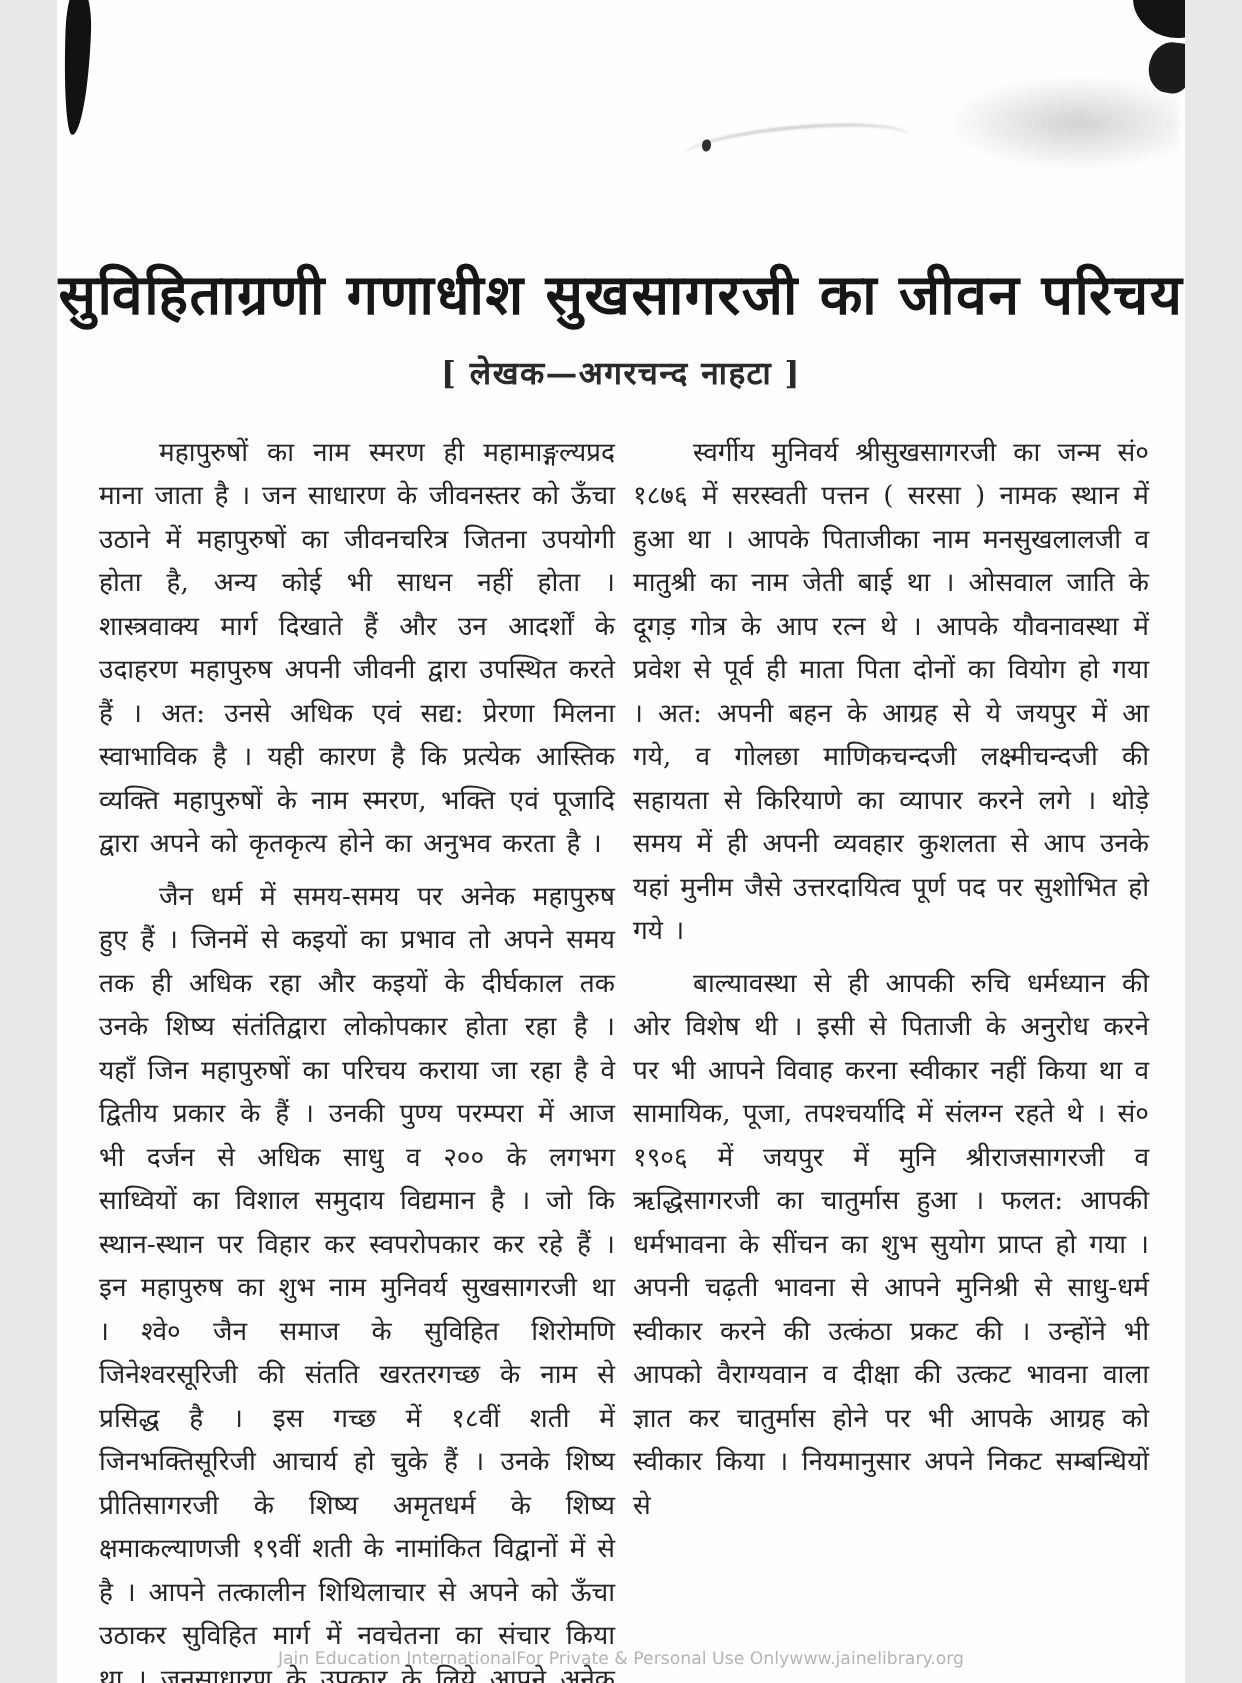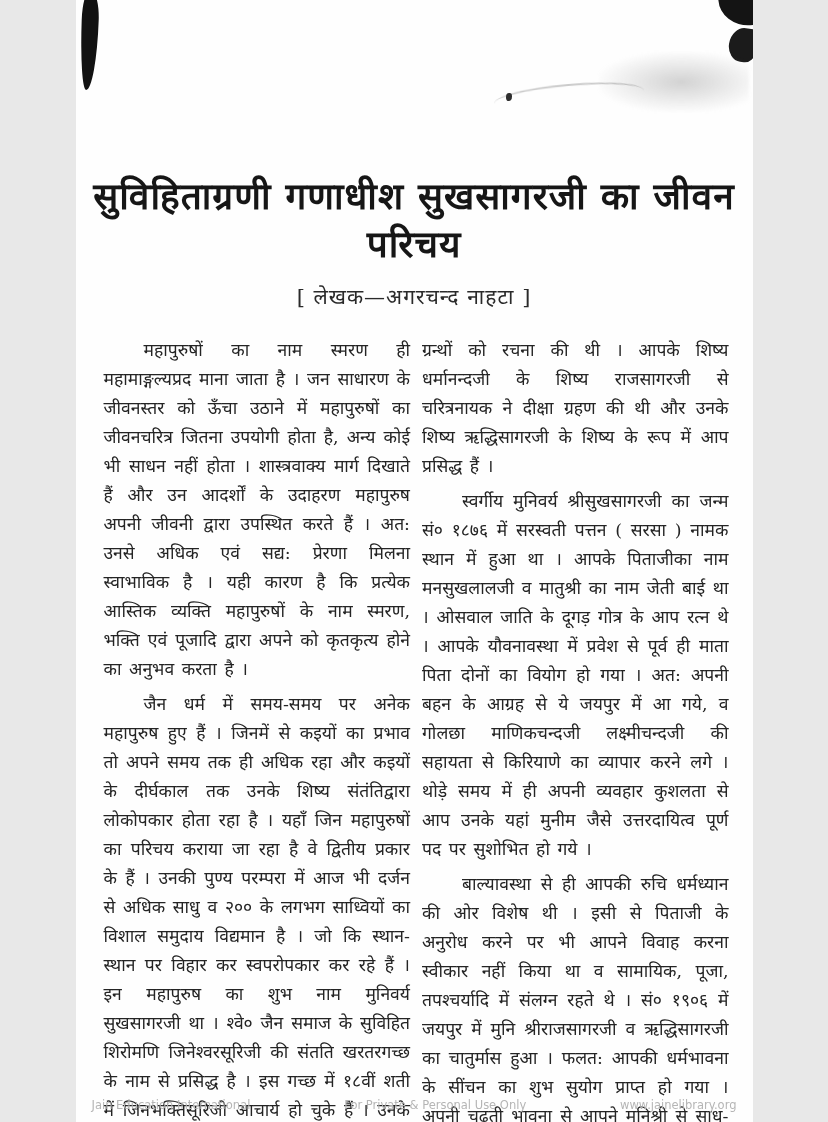--- a/index.html
+++ b/index.html
@@ -1,18 +1,18 @@
 <!DOCTYPE html>
 <html lang="hi"><head>
 <meta charset="utf-8">
 <style>
   html, body { margin: 0; padding: 0; background: #e8e8e8; }
   .page {
     position: relative;
-    width: 677px;
+    width: 752px;
     height: 1122px;
     margin: 0 auto;
     background: #fefefe;
     overflow: hidden;
     font-family: "DejaVu Serif", serif;
     color: #222;
   }
 
   
   .artifact { position: absolute; pointer-events: none; }
@@ -60,21 +60,21 @@
     font-size: 37px;
     font-weight: 700;
     letter-spacing: 1px;
     color: #161616;
     line-height: 1.3;
   }
   .byline {
     margin-top: 14px;
     text-align: center;
     font-size: 21px;
-    font-weight: 400;
+    font-weight: 700;
     color: #2a2a2a;
     letter-spacing: 1px;
   }
 
   
   .columns {
     display: flex;
     gap: 12px;
     padding: 26px 24px 0 28px;
     justify-content: center;
@@ -88,21 +88,21 @@
     color: #242424;
   }
   .col p { margin: 0 0 6px 0; }
   .col p.indent { text-indent: 40px; }
 
   
   .scan-footer {
     position: absolute;
     left: 0; right: 0; bottom: 10px;
     display: flex;
-    justify-content: space-between;
+    justify-content: center;
     align-items: baseline;
     padding: 0 16px;
     font-family: "DejaVu Sans", sans-serif;
     font-size: 11.5px;
     color: #b5b5b5;
   }
 </style>
 </head>
 <body>
 
@@ -117,21 +117,20 @@
 
   <h1 class="title">सुविहिताग्रणी गणाधीश सुखसागरजी का जीवन परिचय</h1>
   <div class="byline">[ लेखक—अगरचन्द नाहटा ]</div>
 
   <div class="columns">
     <div class="col">
       <p class="indent">महापुरुषों का नाम स्मरण ही महामाङ्गल्यप्रद माना जाता है । जन साधारण के जीवनस्तर को ऊँचा उठाने में महापुरुषों का जीवनचरित्र जितना उपयोगी होता है, अन्य कोई भी साधन नहीं होता । शास्त्रवाक्य मार्ग दिखाते हैं और उन आदर्शों के उदाहरण महापुरुष अपनी जीवनी द्वारा उपस्थित करते हैं । अत: उनसे अधिक एवं सद्य: प्रेरणा मिलना स्वाभाविक है । यही कारण है कि प्रत्येक आस्तिक व्यक्ति महापुरुषों के नाम स्मरण, भक्ति एवं पूजादि द्वारा अपने को कृतकृत्य होने का अनुभव करता है ।</p>
       <p class="indent">जैन धर्म में समय-समय पर अनेक महापुरुष हुए हैं । जिनमें से कइयों का प्रभाव तो अपने समय तक ही अधिक रहा और कइयों के दीर्घकाल तक उनके शिष्य संतंतिद्वारा लोकोपकार होता रहा है । यहाँ जिन महापुरुषों का परिचय कराया जा रहा है वे द्वितीय प्रकार के हैं । उनकी पुण्य परम्परा में आज भी दर्जन से अधिक साधु व २०० के लगभग साध्वियों का विशाल समुदाय विद्यमान है । जो कि स्थान-स्थान पर विहार कर स्वपरोपकार कर रहे हैं । इन महापुरुष का शुभ नाम मुनिवर्य सुखसागरजी था । श्वे० जैन समाज के सुविहित शिरोमणि जिनेश्वरसूरिजी की संतति खरतरगच्छ के नाम से प्रसिद्ध है । इस गच्छ में १८वीं शती में जिनभक्तिसूरिजी आचार्य हो चुके हैं । उनके शिष्य प्रीतिसागरजी के शिष्य अमृतधर्म के शिष्य क्षमाकल्याणजी १९वीं शती के नामांकित विद्वानों में से है । आपने तत्कालीन शिथिलाचार से अपने को ऊँचा उठाकर सुविहित मार्ग में नवचेतना का संचार किया था । जनसाधारण के उपकार के लिये आपने अनेक उपयोगी</p>
     </div>
     <div class="col">
-      <p>ग्रन्थों को रचना की थी । आपके शिष्य धर्मानन्दजी के शिष्य राजसागरजी से चरित्रनायक ने दीक्षा ग्रहण की थी और उनके शिष्य ऋद्धिसागरजी के शिष्य के रूप में आप प्रसिद्ध हैं ।</p>
       <p class="indent">स्वर्गीय मुनिवर्य श्रीसुखसागरजी का जन्म सं० १८७६ में सरस्वती पत्तन ( सरसा ) नामक स्थान में हुआ था । आपके पिताजीका नाम मनसुखलालजी व मातुश्री का नाम जेती बाई था । ओसवाल जाति के दूगड़ गोत्र के आप रत्न थे । आपके यौवनावस्था में प्रवेश से पूर्व ही माता पिता दोनों का वियोग हो गया । अत: अपनी बहन के आग्रह से ये जयपुर में आ गये, व गोलछा माणिकचन्दजी लक्ष्मीचन्दजी की सहायता से किरियाणे का व्यापार करने लगे । थोड़े समय में ही अपनी व्यवहार कुशलता से आप उनके यहां मुनीम जैसे उत्तरदायित्व पूर्ण पद पर सुशोभित हो गये ।</p>
       <p class="indent">बाल्यावस्था से ही आपकी रुचि धर्मध्यान की ओर विशेष थी । इसी से पिताजी के अनुरोध करने पर भी आपने विवाह करना स्वीकार नहीं किया था व सामायिक, पूजा, तपश्चर्यादि में संलग्न रहते थे । सं० १९०६ में जयपुर में मुनि श्रीराजसागरजी व ऋद्धिसागरजी का चातुर्मास हुआ । फलत: आपकी धर्मभावना के सींचन का शुभ सुयोग प्राप्त हो गया । अपनी चढ़ती भावना से आपने मुनिश्री से साधु-धर्म स्वीकार करने की उत्कंठा प्रकट की । उन्होंने भी आपको वैराग्यवान व दीक्षा की उत्कट भावना वाला ज्ञात कर चातुर्मास होने पर भी आपके आग्रह को स्वीकार किया । नियमानुसार अपने निकट सम्बन्धियों से</p>
     </div>
   </div>
 
   <div class="scan-footer">
     <span>Jain Education International</span>
     <span>For Private &amp; Personal Use Only</span>
     <span>www.jainelibrary.org</span>
   </div>

